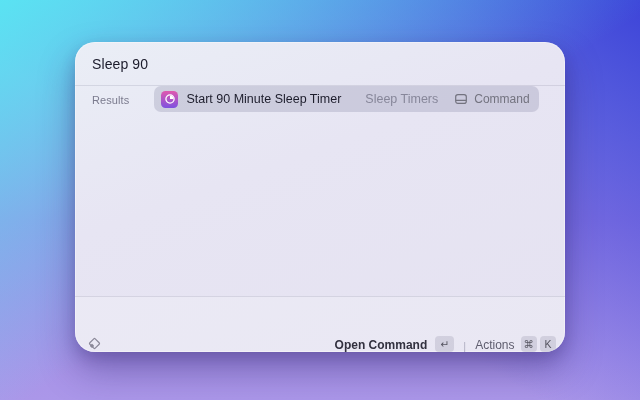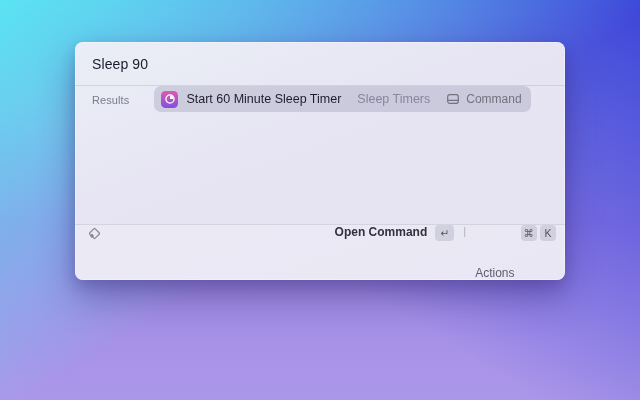--- a/index.html
+++ b/index.html
@@ -10,22 +10,22 @@
     background-image:
       linear-gradient(to bottom right, rgba(88,231,243,0.95) 0%, rgba(88,231,243,0) 52%),
       linear-gradient(to bottom left, rgba(57,63,216,0.95) 0%, rgba(57,63,216,0) 58%),
       linear-gradient(to bottom, #8ba4e8 0%, #9c87e5 55%, #ab97e9 100%);
     background-color: #9c87e5;
   }
 
   .launcher-window {
     position: absolute;
     left: 75px; top: 42px;
-    width: 490px; height: 238px;
-    border-radius: 8px;
+    width: 490px; height: 310px;
+    border-radius: 20px;
     background: linear-gradient(160deg, #eaeef6 0%, #e7e5f3 40%, #e5e2f1 100%);
     box-shadow:
       0 18px 36px rgba(48, 34, 110, 0.40),
       0 6px 14px rgba(48, 34, 110, 0.22),
       inset 0 0 0 1px rgba(255,255,255,0.35);
     display: flex;
     flex-direction: column;
     overflow: hidden;
   }
 
@@ -80,36 +80,36 @@
   .result-title {
     font-size: 12.5px;
     font-weight: 500;
     color: #1d1d2c;
     white-space: nowrap;
   }
   .result-subtitle {
     font-size: 12.5px;
     color: #87879a;
     white-space: nowrap;
-    margin-left: 8px;
+    margin-left: 16px;
   }
   .row-spacer { flex: 1 1 auto; }
   .type-indicator {
     display: flex; align-items: center; gap: 6px;
     color: #73737f;
   }
   .type-label { font-size: 12px; color: #73737f; }
 
   
   .footer-bar {
     flex: 0 0 28px;
     border-top: 1px solid rgba(70, 70, 100, 0.13);
     background: rgba(255,255,255,0.18);
     display: flex;
-    align-items: flex-start;
+    align-items: flex-end;
     padding: 0 9px 0 11px;
     gap: 6px;
   }
   .footer-spacer { flex: 1 1 auto; }
   .footer-primary {
     font-size: 12px;
     font-weight: 600;
     color: #32313f;
     margin-right: 2px;
   }
@@ -151,21 +151,21 @@
   <div class="results-area">
     <div class="section-label">Results</div>
 
     <div class="result-row">
       <span class="app-icon">
         <svg width="12" height="12" viewBox="0 0 12 12">
           <circle cx="6" cy="6" r="4.1" fill="none" stroke="#ffffff" stroke-width="1.3"></circle>
           <path d="M6 6 L6 2.6 A3.4 3.4 0 0 1 9.4 6 Z" fill="#ffffff"></path>
         </svg>
       </span>
-      <span class="result-title">Start 60 Minute Sleep Timer</span>
+      <span class="result-title">Start 90 Minute Sleep Timer</span>
       <span class="result-subtitle">Sleep Timers</span>
       <span class="row-spacer"></span>
       <span class="type-indicator">
         <span style="display:flex;">
           <svg width="14" height="14" viewBox="0 0 14 14">
             <rect x="1.7" y="2.6" width="10.6" height="8.8" rx="2.2" fill="none" stroke="#73737f" stroke-width="1.2"></rect>
             <line x1="1.7" y1="8.3" x2="12.3" y2="8.3" stroke="#73737f" stroke-width="1.2"></line>
           </svg>
         </span>
         <span class="type-label">Command</span>

